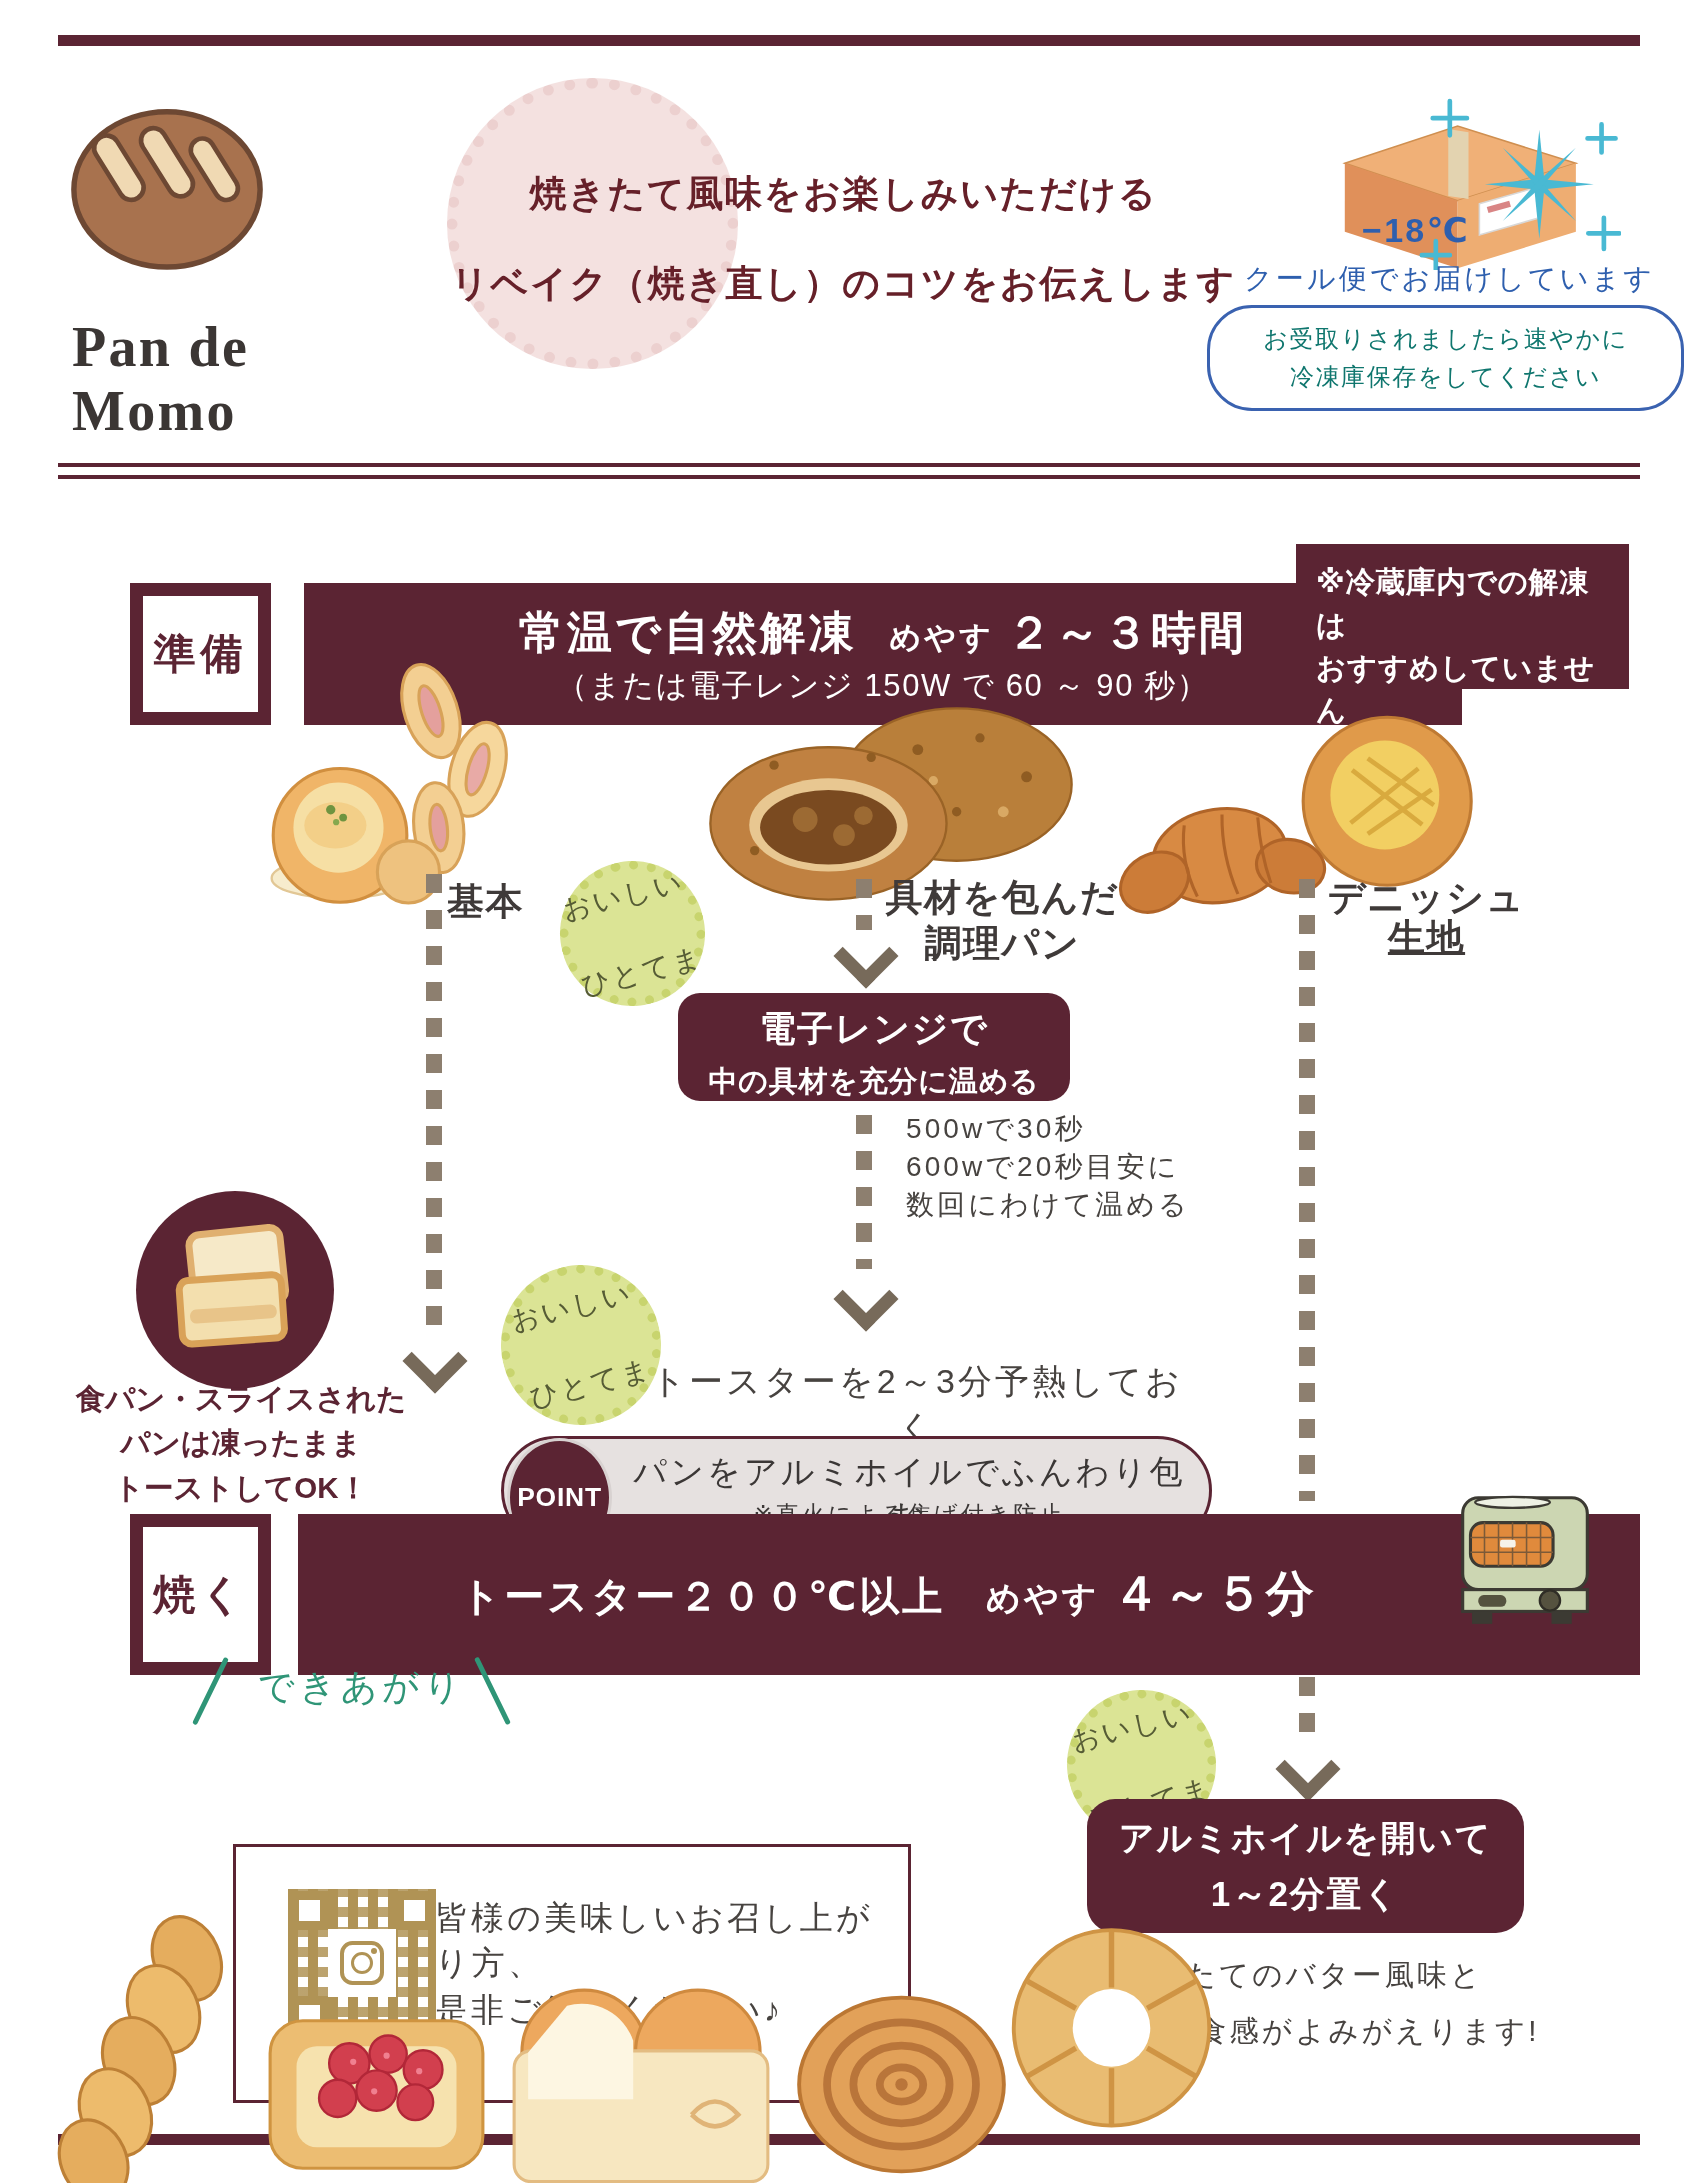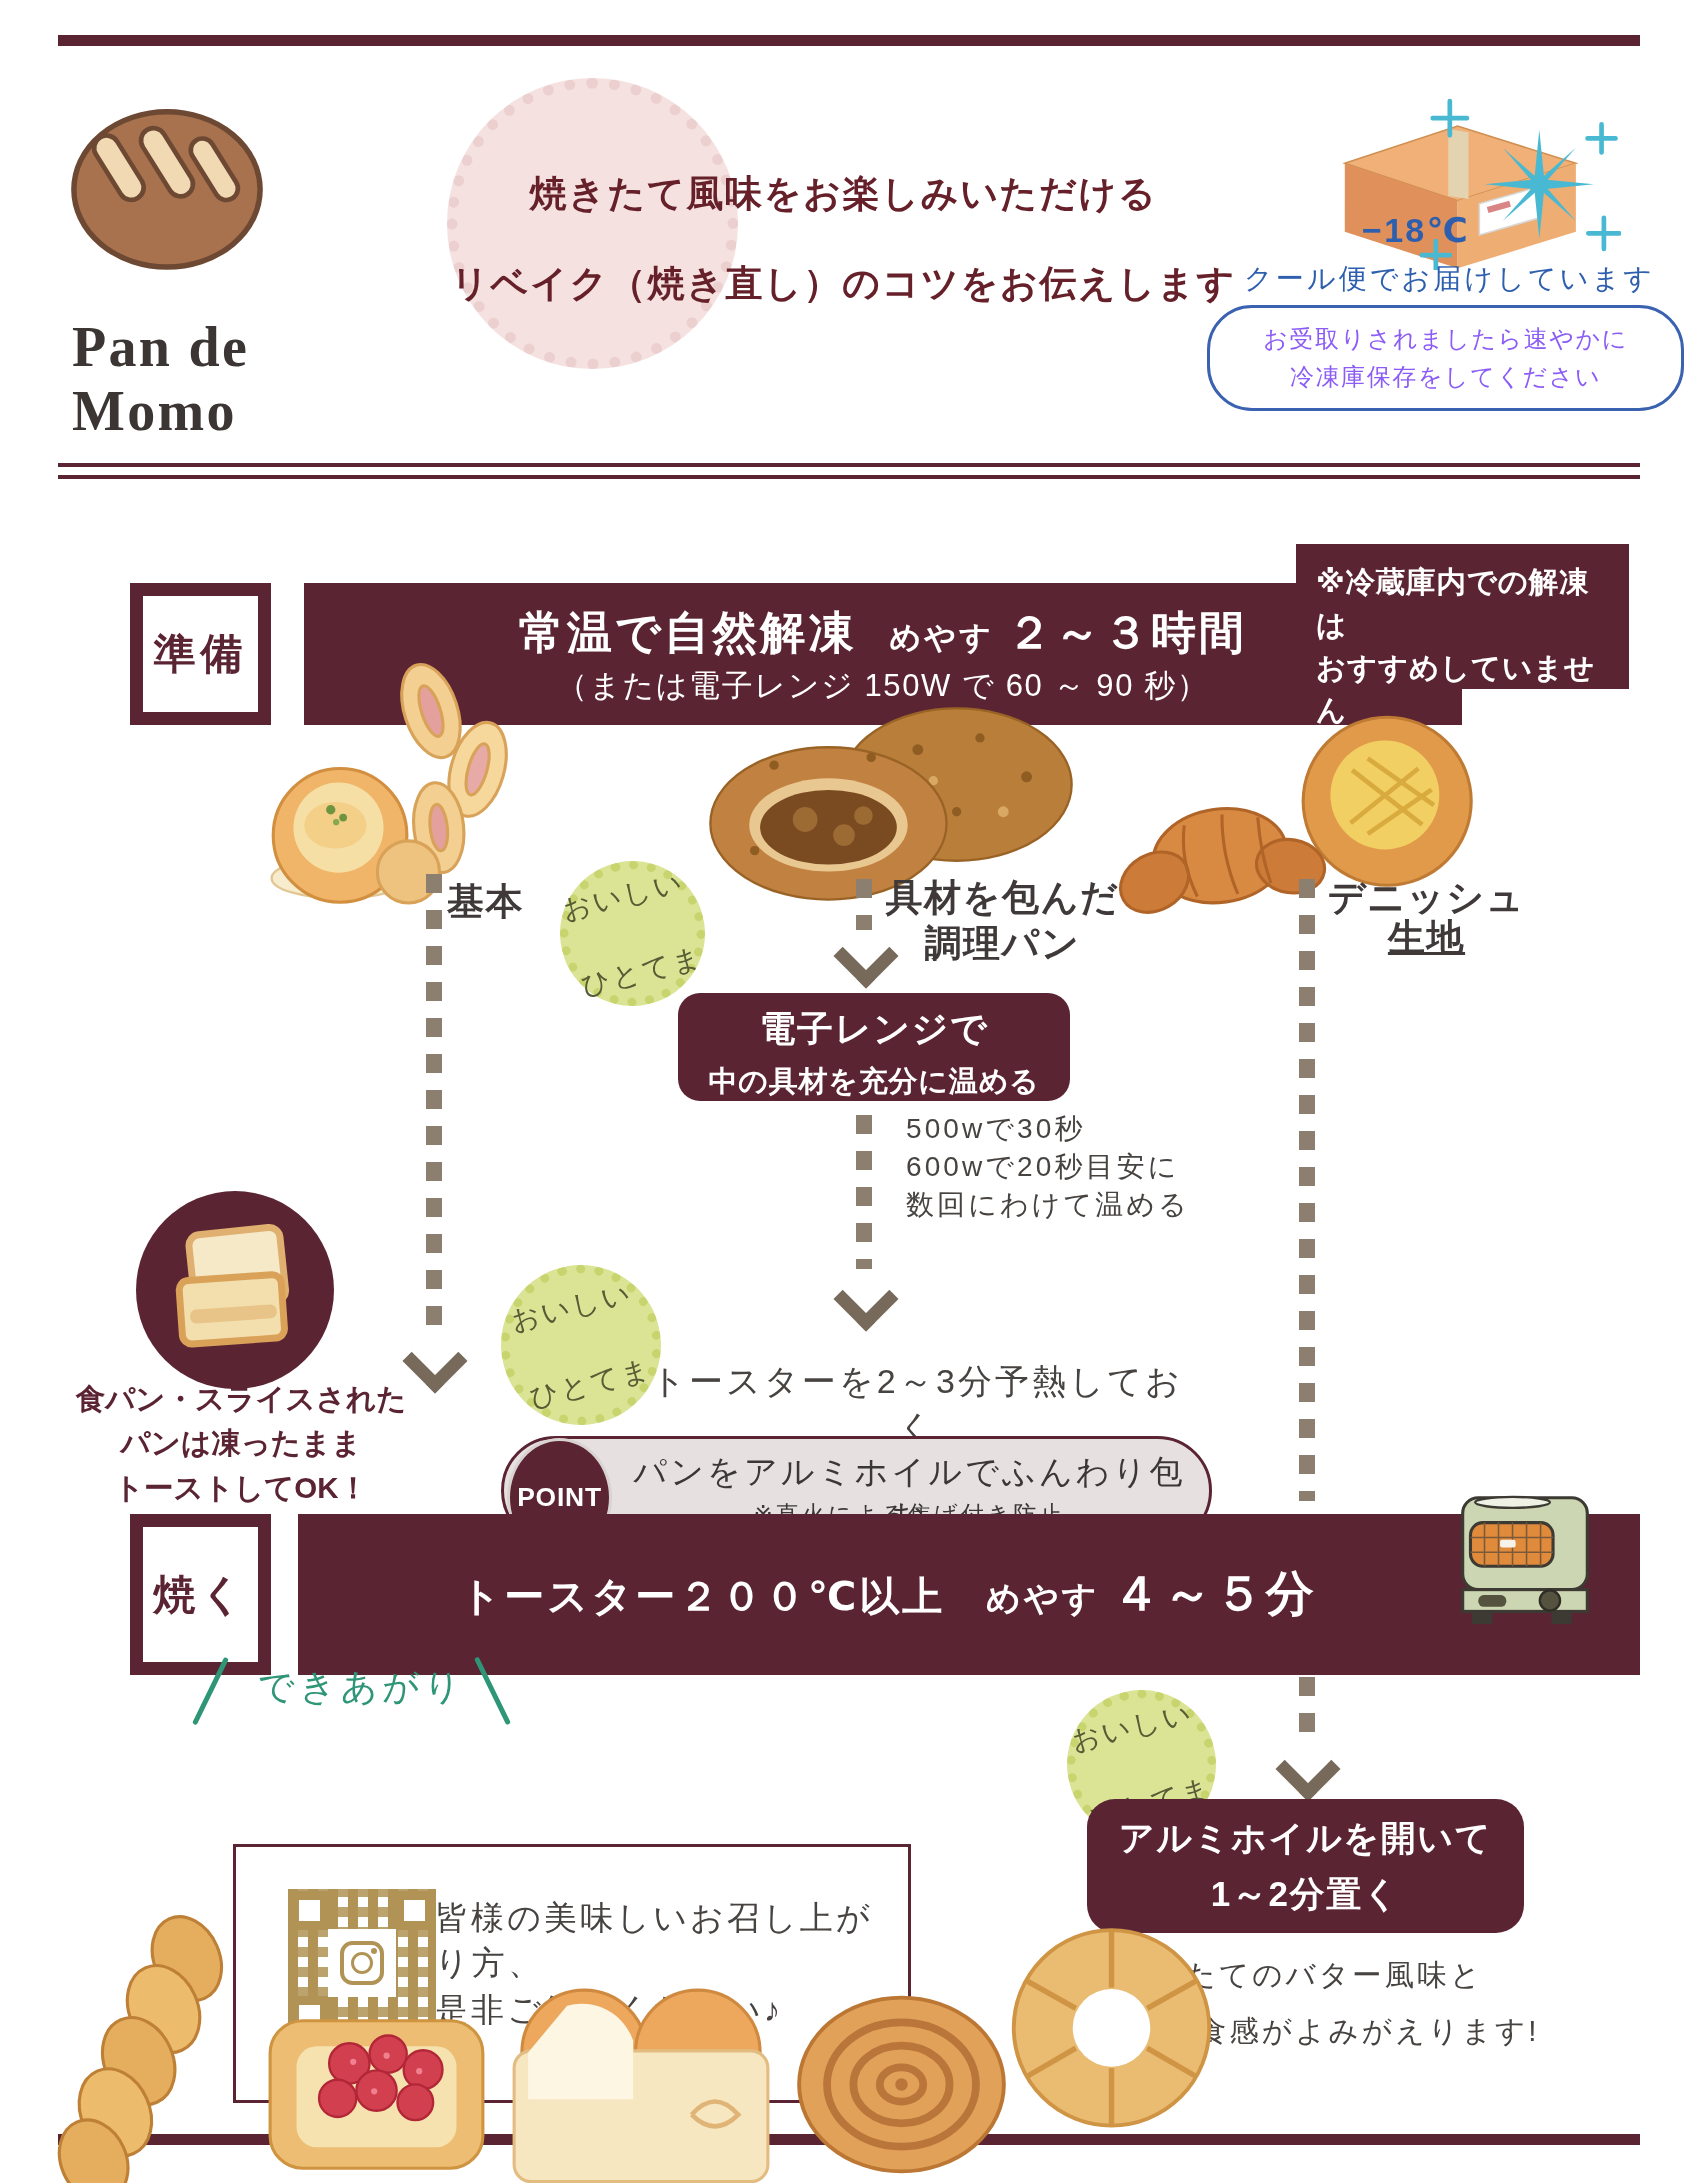--- a/index.html
+++ b/index.html
@@ -7,21 +7,21 @@
           font-family:"Liberation Sans","DejaVu Sans",sans-serif;color:#3f3a39;}
   .abs{position:absolute;}
   .rule{position:absolute;background:#5b2433;}
   .center{text-align:center;}
   
   .brand{font-family:"Liberation Serif","DejaVu Serif",serif;font-weight:700;font-size:56px;color:#3b3634;letter-spacing:2.3px;}
   .doily-pink{position:absolute;border-radius:50%;background:#f4e1e0;border:11px dotted #ecd0cf;box-sizing:border-box;}
   .title-line{position:absolute;font-size:37px;font-weight:700;color:#662029;letter-spacing:1.6px;text-align:center;}
   .hand-blue{color:#2e5fae;}
   .receive-box{position:absolute;border:3.1px solid #3a62b0;border-radius:45px;background:#fff;
-               font-size:24px;color:#8b5cf6;text-align:center;line-height:1.55;letter-spacing:1.6px;padding-top:12.4px;box-sizing:border-box;}
+               font-size:24px;color:#0f766e;text-align:center;line-height:1.55;letter-spacing:1.6px;padding-top:12.4px;box-sizing:border-box;}
   
   .step-box{position:absolute;background:#5b2433;}
   .step-inner{position:absolute;inset:13.2px;background:#fff;display:flex;align-items:center;justify-content:center;
               font-size:42px;font-weight:700;color:#5b2433;letter-spacing:4.7px;}
   .banner{position:absolute;background:#5b2433;color:#fff;}
   .banner-line1{font-weight:700;letter-spacing:3.1px;}
   .note-box{position:absolute;background:#5b2433;color:#fff;font-size:29.5px;line-height:1.45;
             letter-spacing:0.8px;padding:17px 20px;box-sizing:border-box;font-weight:600;}
   
   .cat-label{position:absolute;font-size:37px;font-weight:600;color:#3f3a39;text-align:center;letter-spacing:1.6px;}

